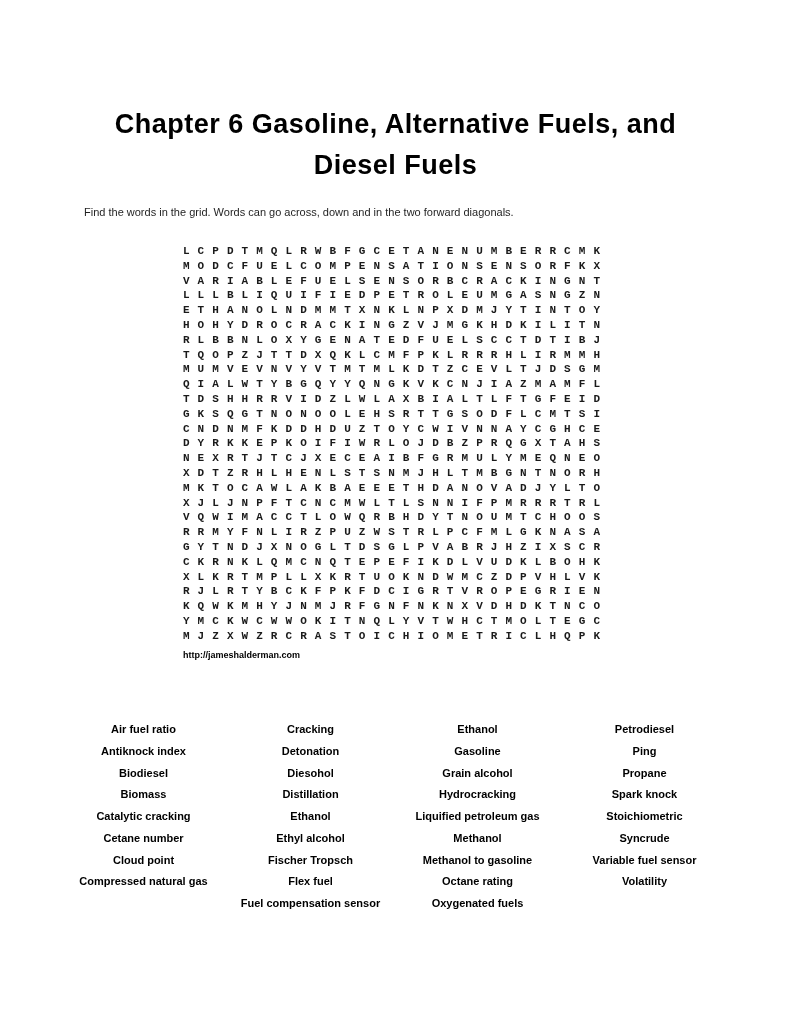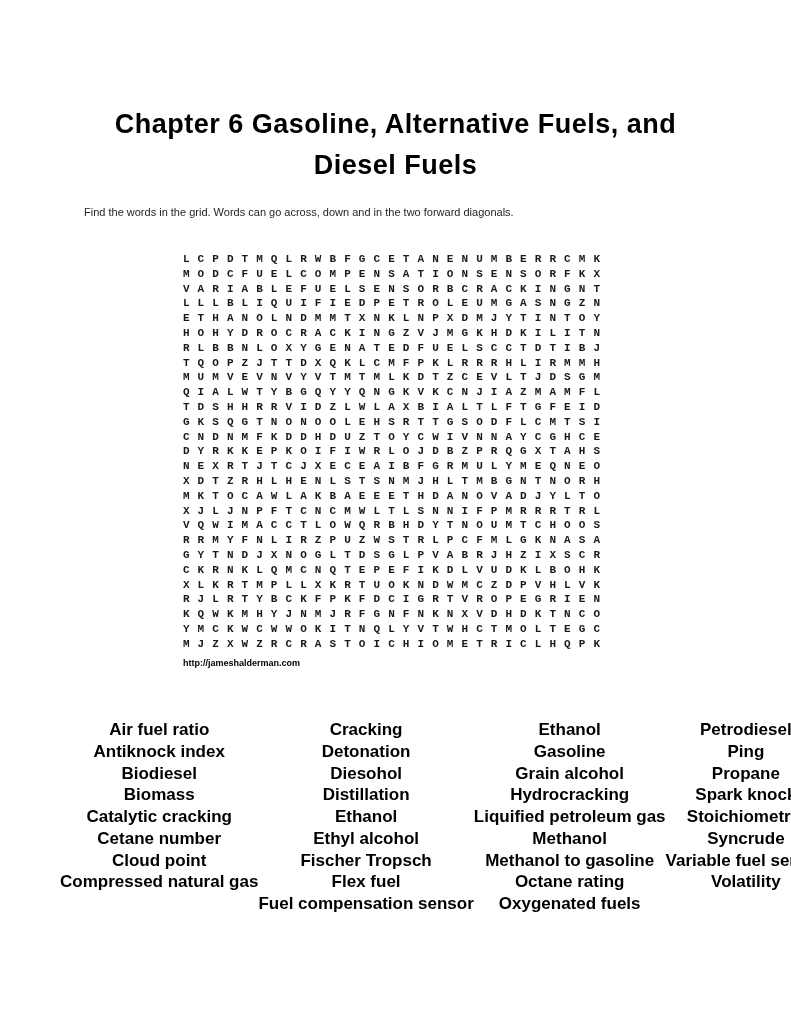--- a/index.html
+++ b/index.html
@@ -31,21 +31,21 @@
   .instructions {
     position: absolute;
     top: 206px;
     left: 76px;
     font-size: 11px;
     color: #1f1f1f;
     padding-left: 8px;
   }
   .grid-wrap {
     position: absolute;
-    top: 252px;
+    top: 244px;
     left: 0;
     width: 100%;
     text-align: center;
   }
   .grid-inner {
     display: inline-block;
     text-align: left;
   }
   .letter-grid {
     font-family: "Liberation Mono", "DejaVu Sans Mono", monospace;
@@ -67,21 +67,21 @@
   .word-list {
     position: absolute;
     top: 719px;
     left: 60px;
     width: 668px;
     display: grid;
     grid-template-columns: repeat(4, 1fr);
   }
   .word-item {
     text-align: center;
-    font-size: 17px;
+    font-size: 11px;
     font-weight: bold;
     line-height: 21.75px;
     white-space: nowrap;
   }
 </style>
 </head>
 <body>
 
 <div class="page">
 

